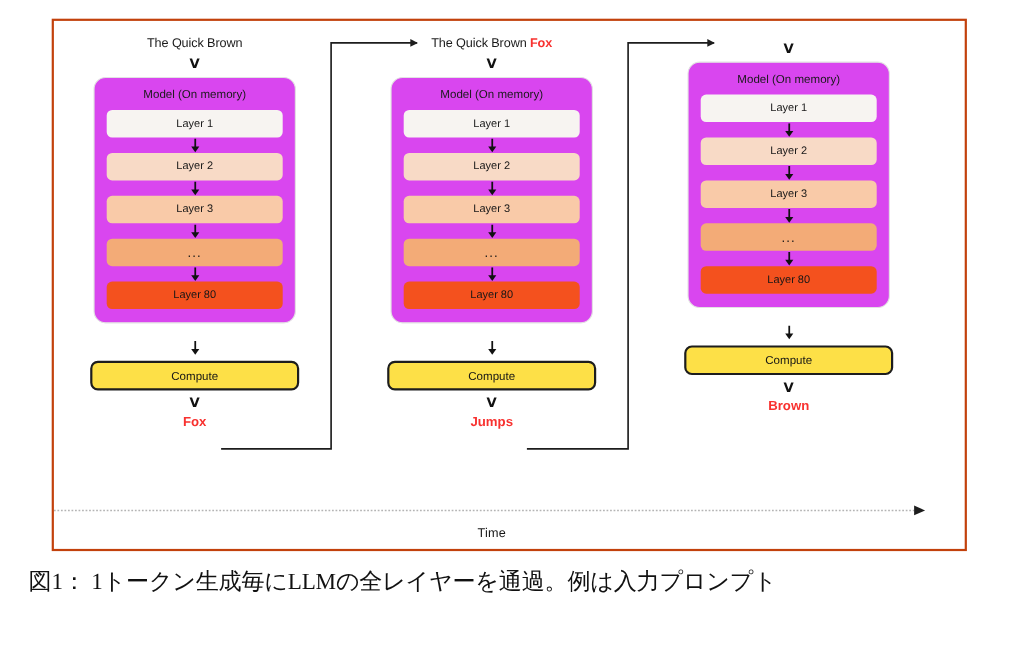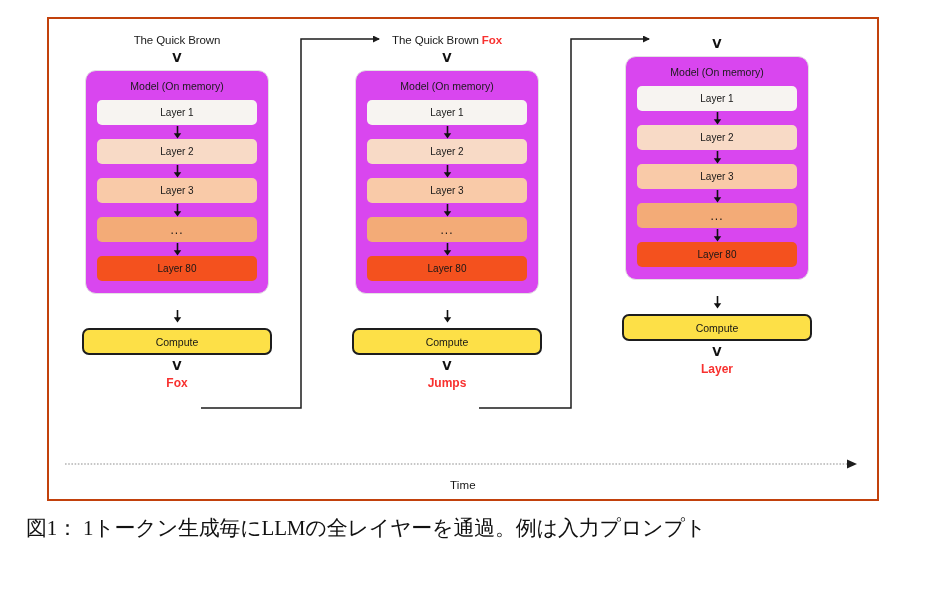--- a/index.html
+++ b/index.html
@@ -121,21 +121,21 @@
   #connectors {
     position: absolute;
     left: 0; top: 0;
     width: 828px; height: 474px;
     pointer-events: none;
   }
 
   
   #time-axis {
     position: absolute;
-    left: 16px;
+    left: 0;
     bottom: 8px;
     width: 796px;
   }
   #time-axis svg { display: block; }
   #time-label {
     text-align: center;
     font-size: 11.5px;
     color: #171717;
     margin-top: 10px;
     letter-spacing: 0.2px;
@@ -314,21 +314,21 @@
       </div>
 
       <div class="down-arrow">
         <svg width="9" height="13" viewBox="0 0 9 13">
             <path d="M4.5 0 L4.5 8" stroke="#111" stroke-width="1.6"></path>
             <path d="M0.8 7.2 L4.5 12.4 L8.2 7.2 z" fill="#111"></path>
           </svg>
       </div>
       <div class="compute-box">Compute</div>
       <div class="chev">V</div>
-      <div class="out-token">Layer</div>
+      <div class="out-token">Brown</div>
     </div>
 
     <div id="time-axis">
       <svg width="796" height="10" viewBox="0 0 796 10">
         <line x1="0" y1="5" x2="784" y2="5" stroke="#b4b4b4" stroke-width="1.4" stroke-dasharray="1.6 1.6"></line>
         <path d="M782 0.6 L792 5 L782 9.4 z" fill="#1d1d1d"></path>
       </svg>
       <div id="time-label">Time</div>
     </div>
 

